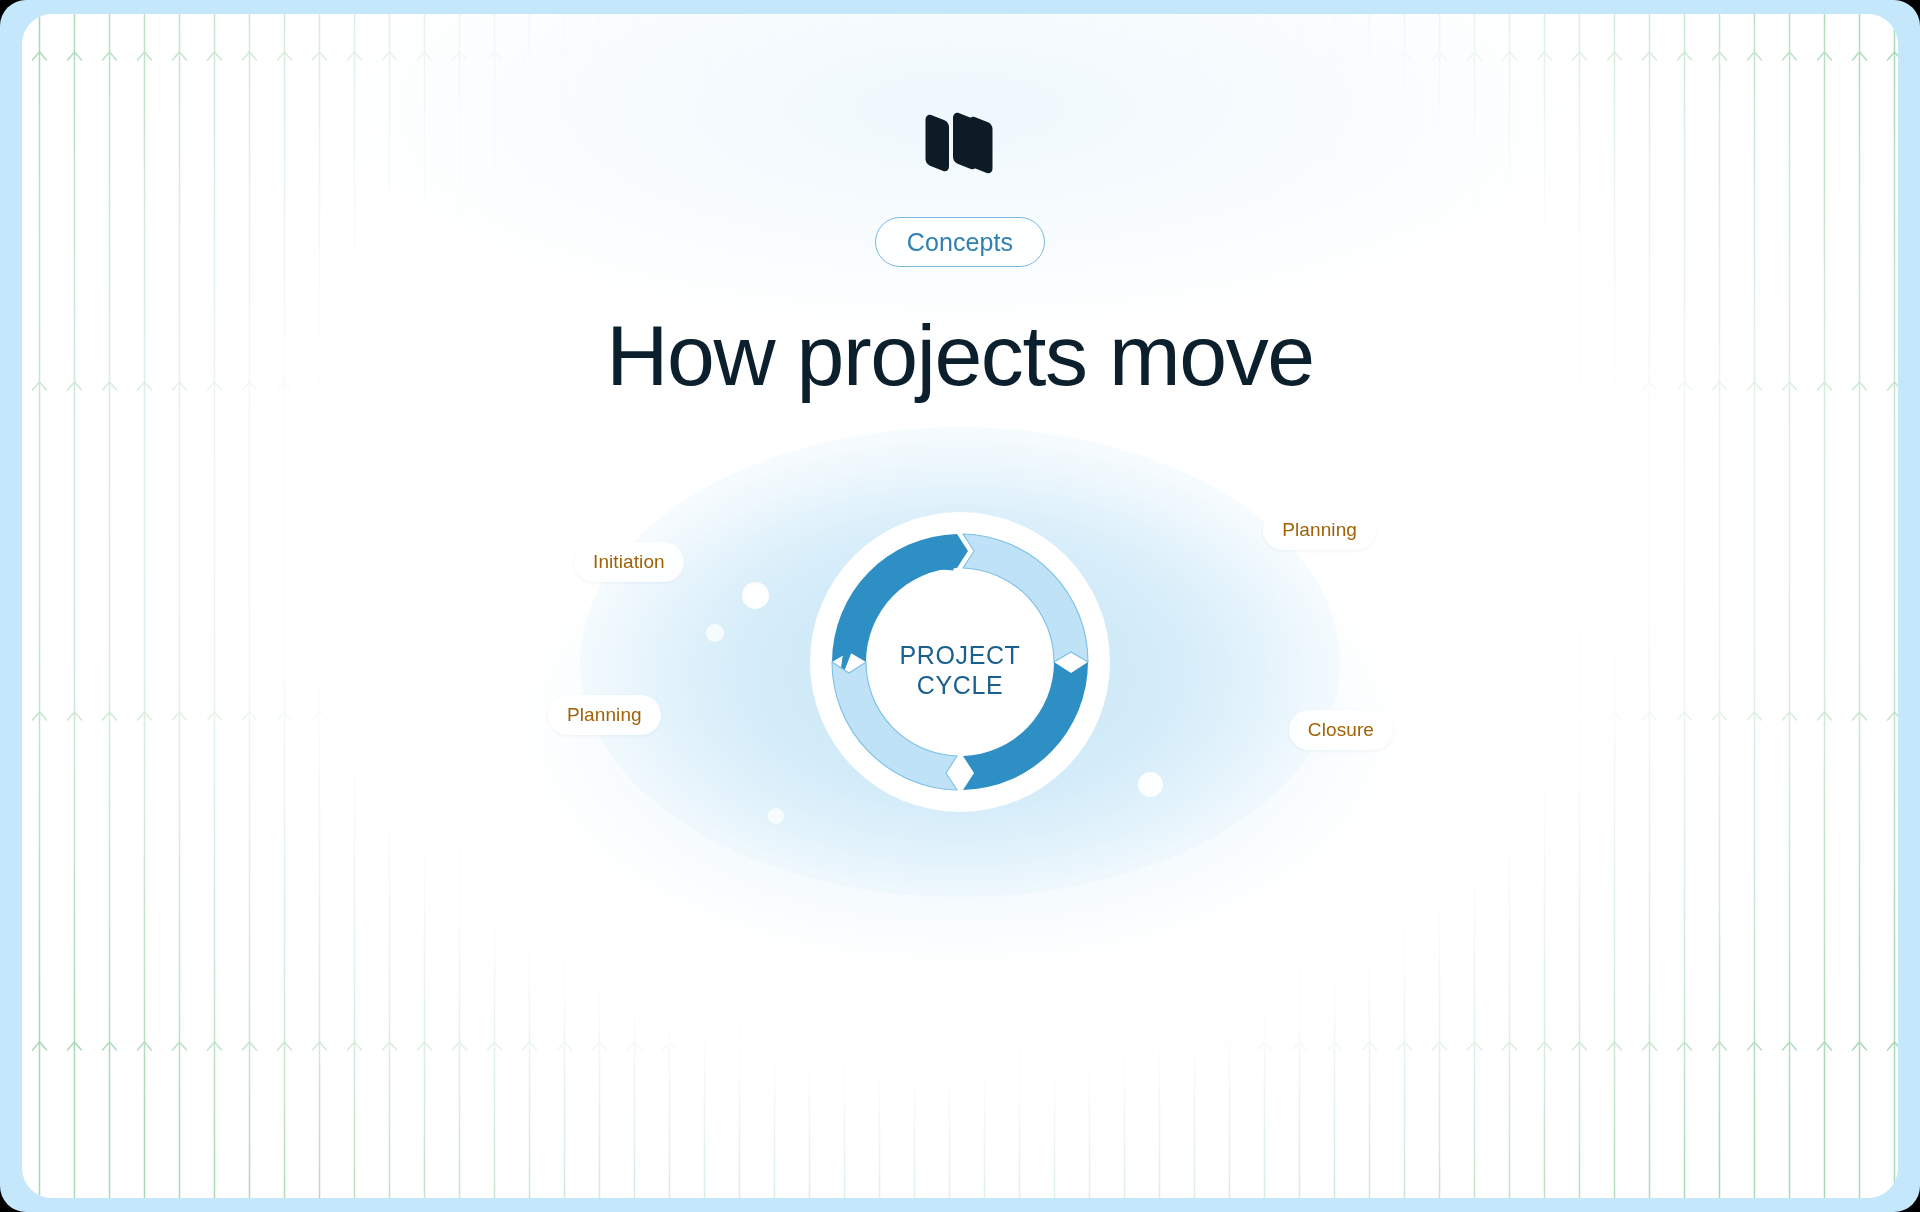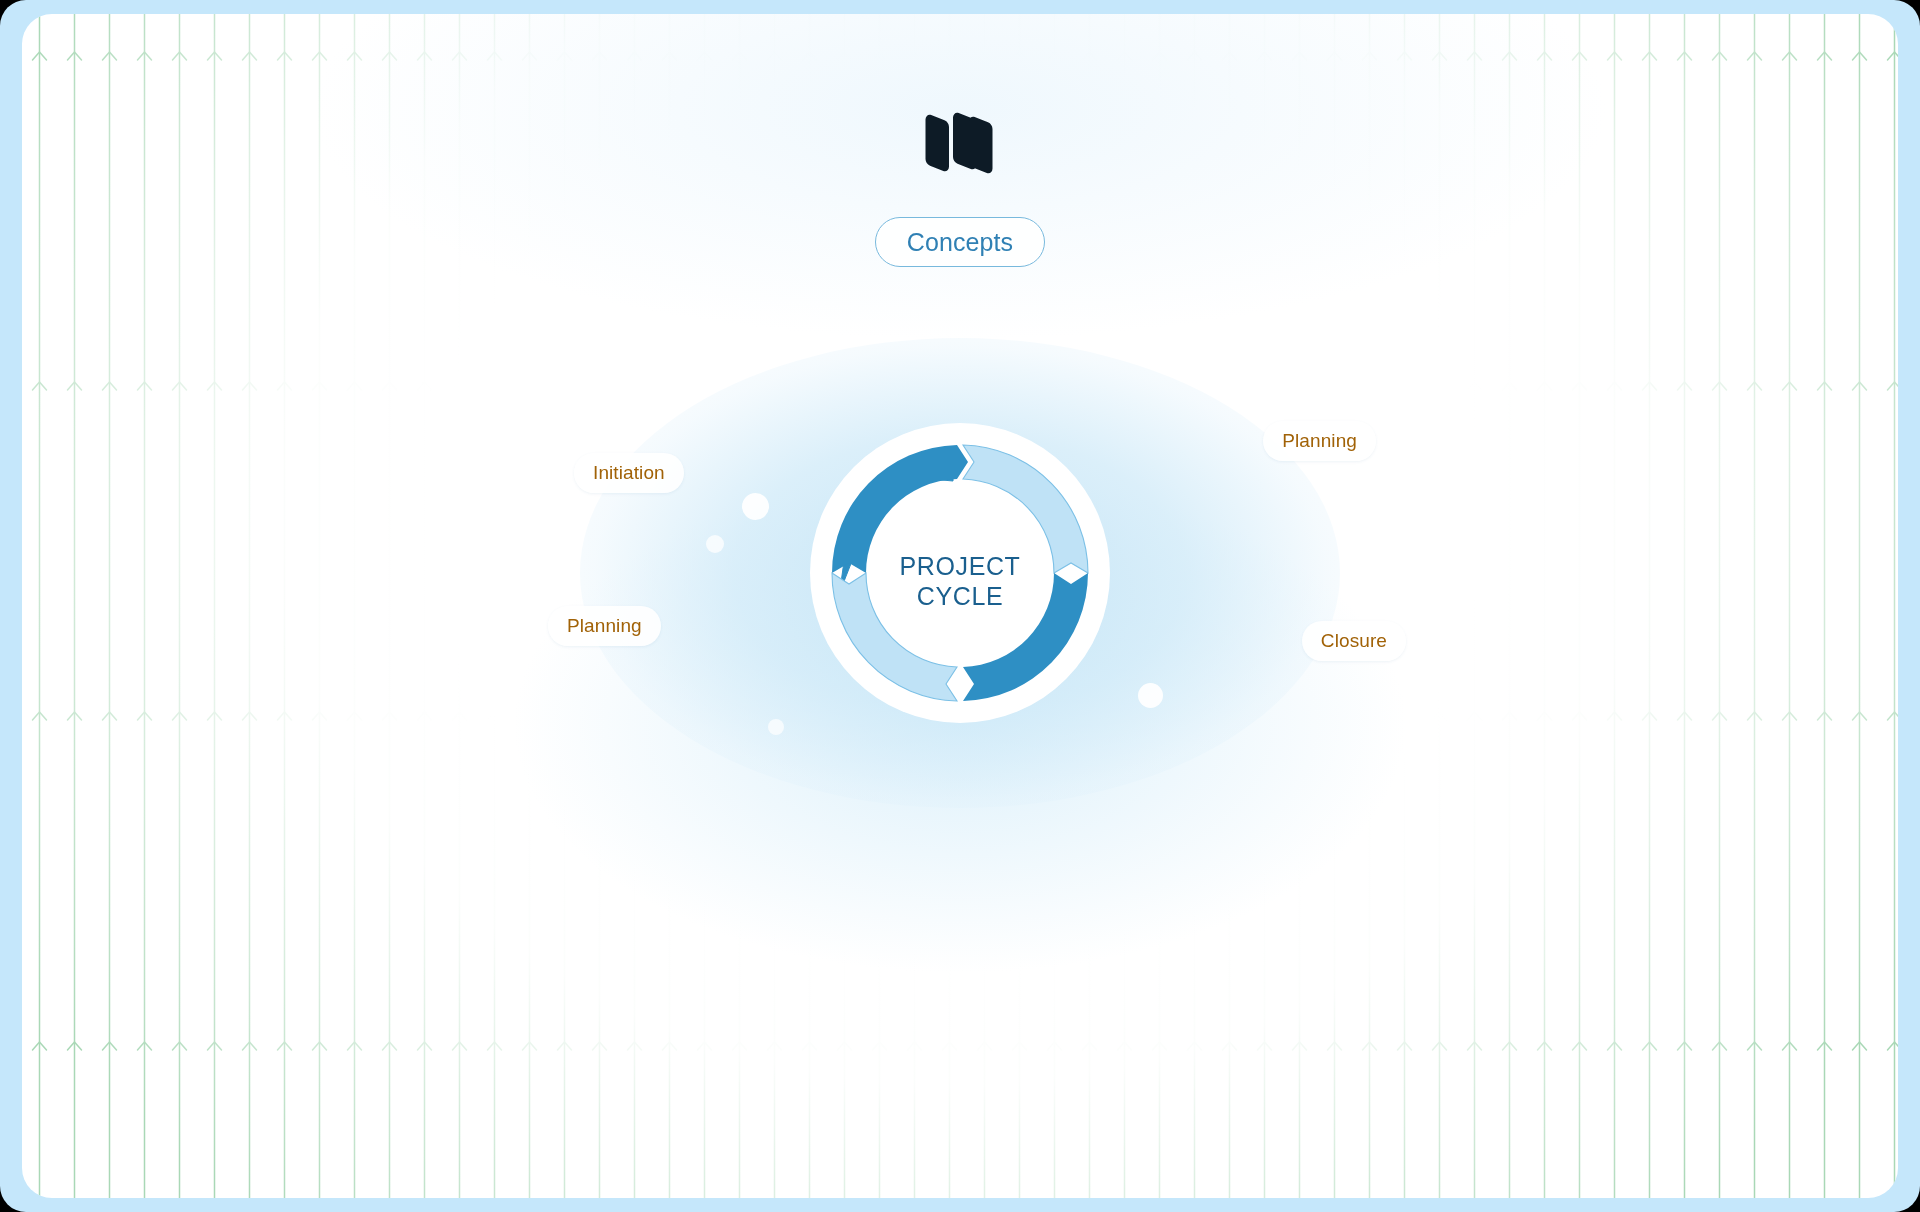--- a/index.html
+++ b/index.html
@@ -172,21 +172,21 @@
   }
   .stage-pill .label {
     font-size: 19px;
     color: #a16207;
     letter-spacing: 0.1px;
   }
 
   #pill-initiation   { left: 64px;  top: 90px; }
   #pill-planning-top { right: 34px; top: 58px; }
   #pill-planning-bot { left: 38px;  top: 243px; }
-  #pill-closure      { right: 4px; top: 258px; }
+  #pill-closure      { right: 17px; top: 258px; }
 </style>
 </head>
 <body>
 
 <div id="frame">
   <div id="card">
 
     <svg id="bg-lines" viewBox="0 0 1876 1184" preserveAspectRatio="none" aria-hidden="true">
       <defs>
         <pattern id="arrowLines" width="35" height="330" patternUnits="userSpaceOnUse">
@@ -211,20 +211,21 @@
           <path d="M55.0 10.5 C55.0 7.2 57.7 4.8 60.7 6.0 L74.0 11.3 C76.7 12.4 78.5 15.1 78.5 18.0
                    L78.5 57.5 C78.5 60.8 75.8 63.2 72.8 62.0 L59.5 56.7 C56.8 55.6 55.0 52.9 55.0 50.0 Z"></path>
         </g>
       </svg>
 
       <div id="concepts-pill">
         <span class="label">Concepts</span>
       </div>
 
       <h1 id="headline">
+        <span class="line">How projects move</span>
       </h1>
 
       <div id="diagram-zone">
         <div id="diagram-glow"></div>
 
         <div class="bubble" style="left:232px; top:130px; width:27px; height:27px;"></div>
         <div class="bubble" style="left:196px; top:172px; width:18px; height:18px; background:rgba(255,255,255,0.75);"></div>
         <div class="bubble" style="left:628px; top:320px; width:25px; height:25px;"></div>
         <div class="bubble" style="left:258px; top:356px; width:16px; height:16px; background:rgba(255,255,255,0.7);"></div>
 

